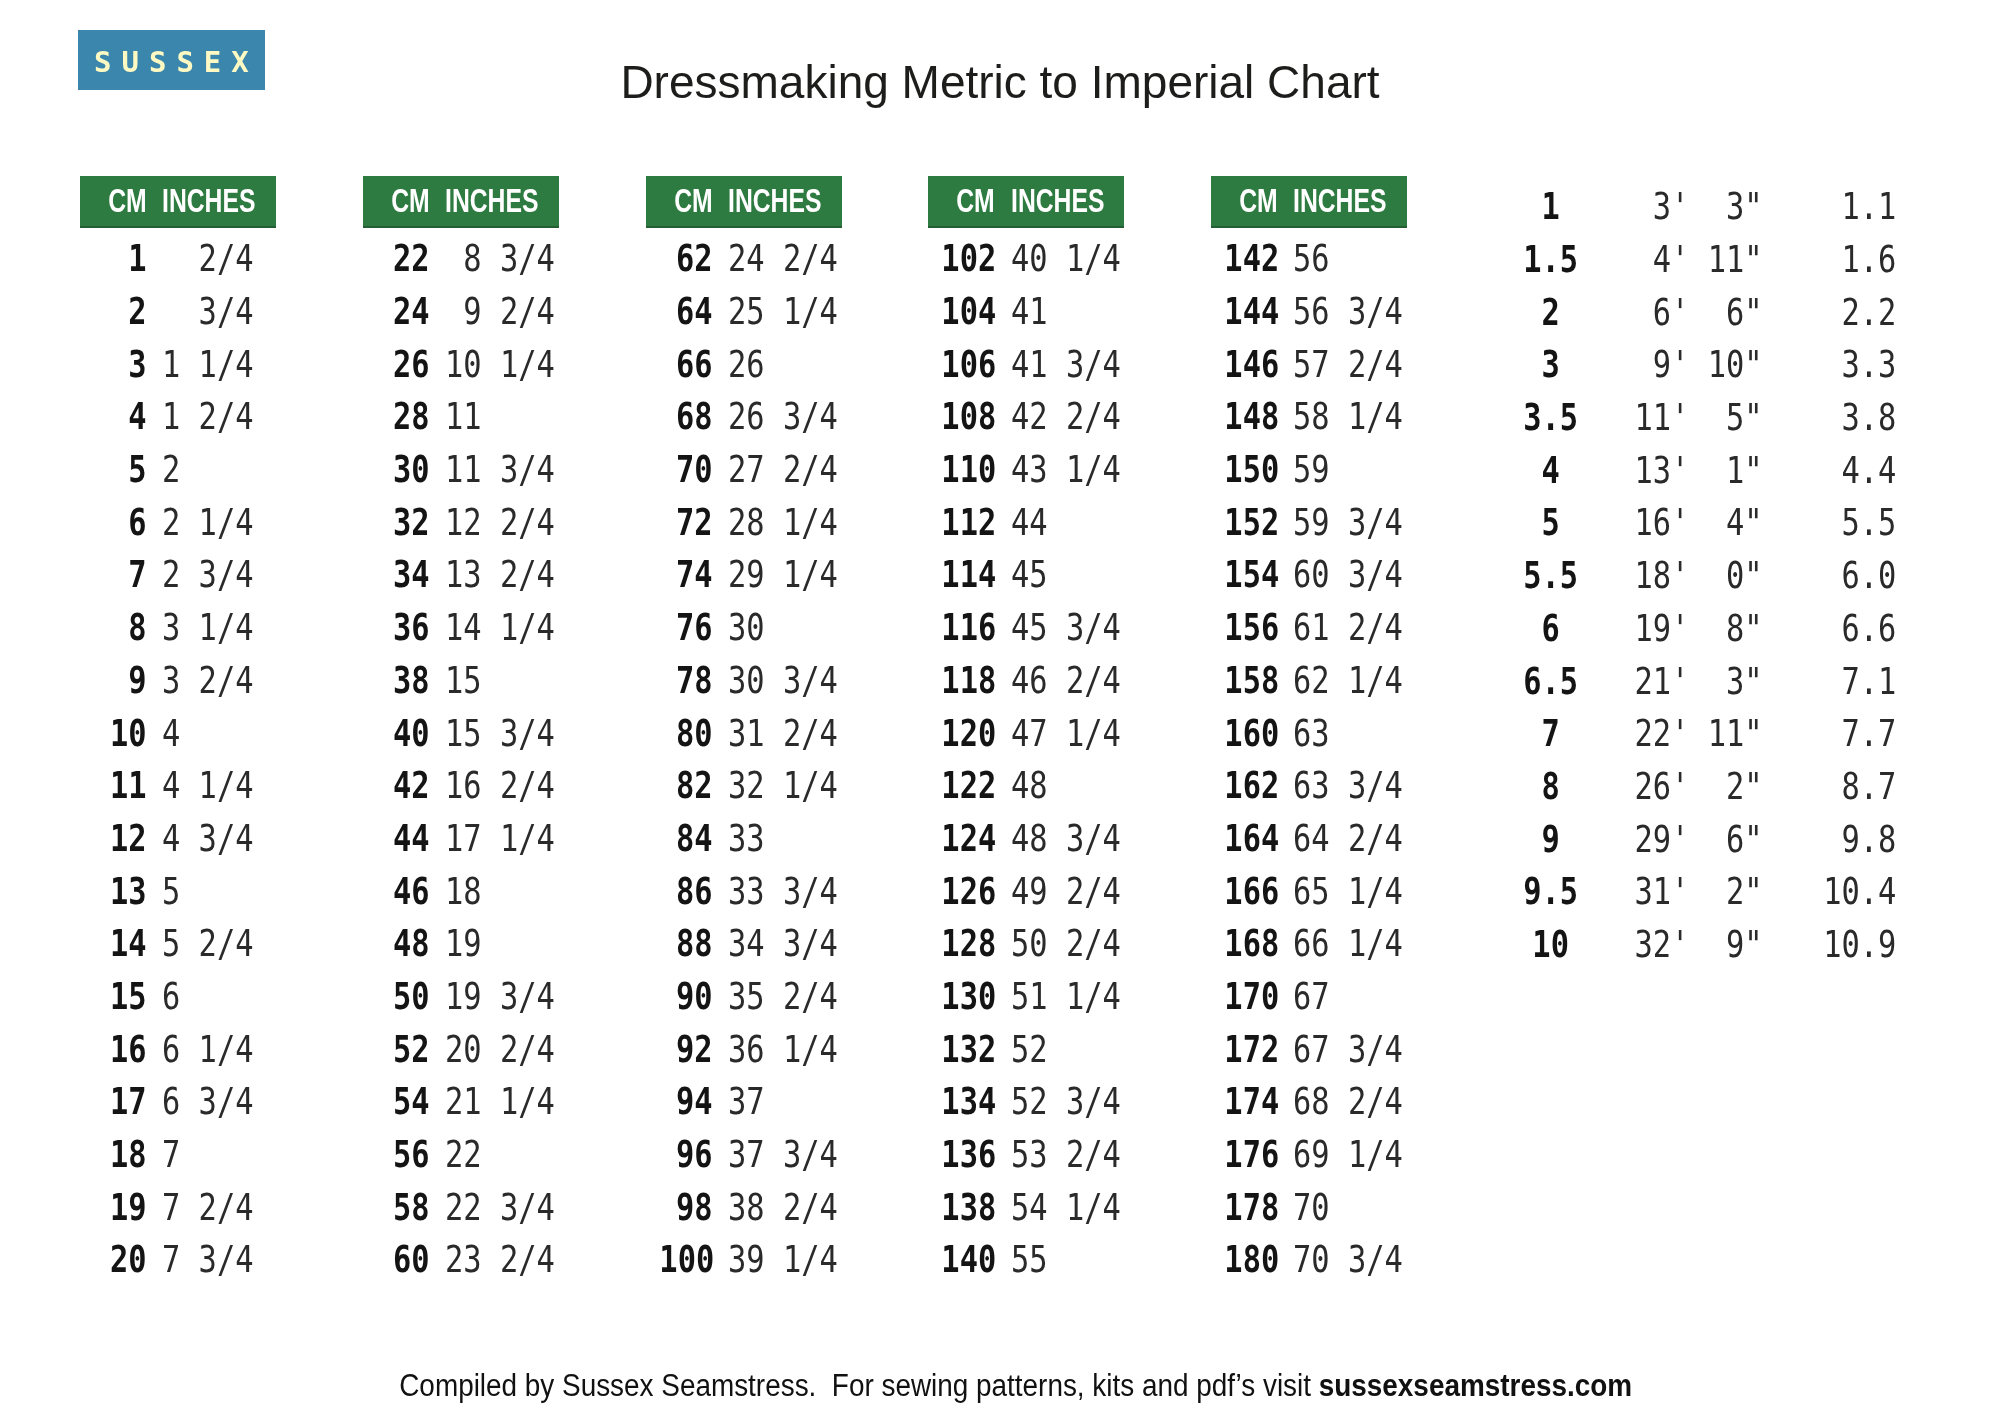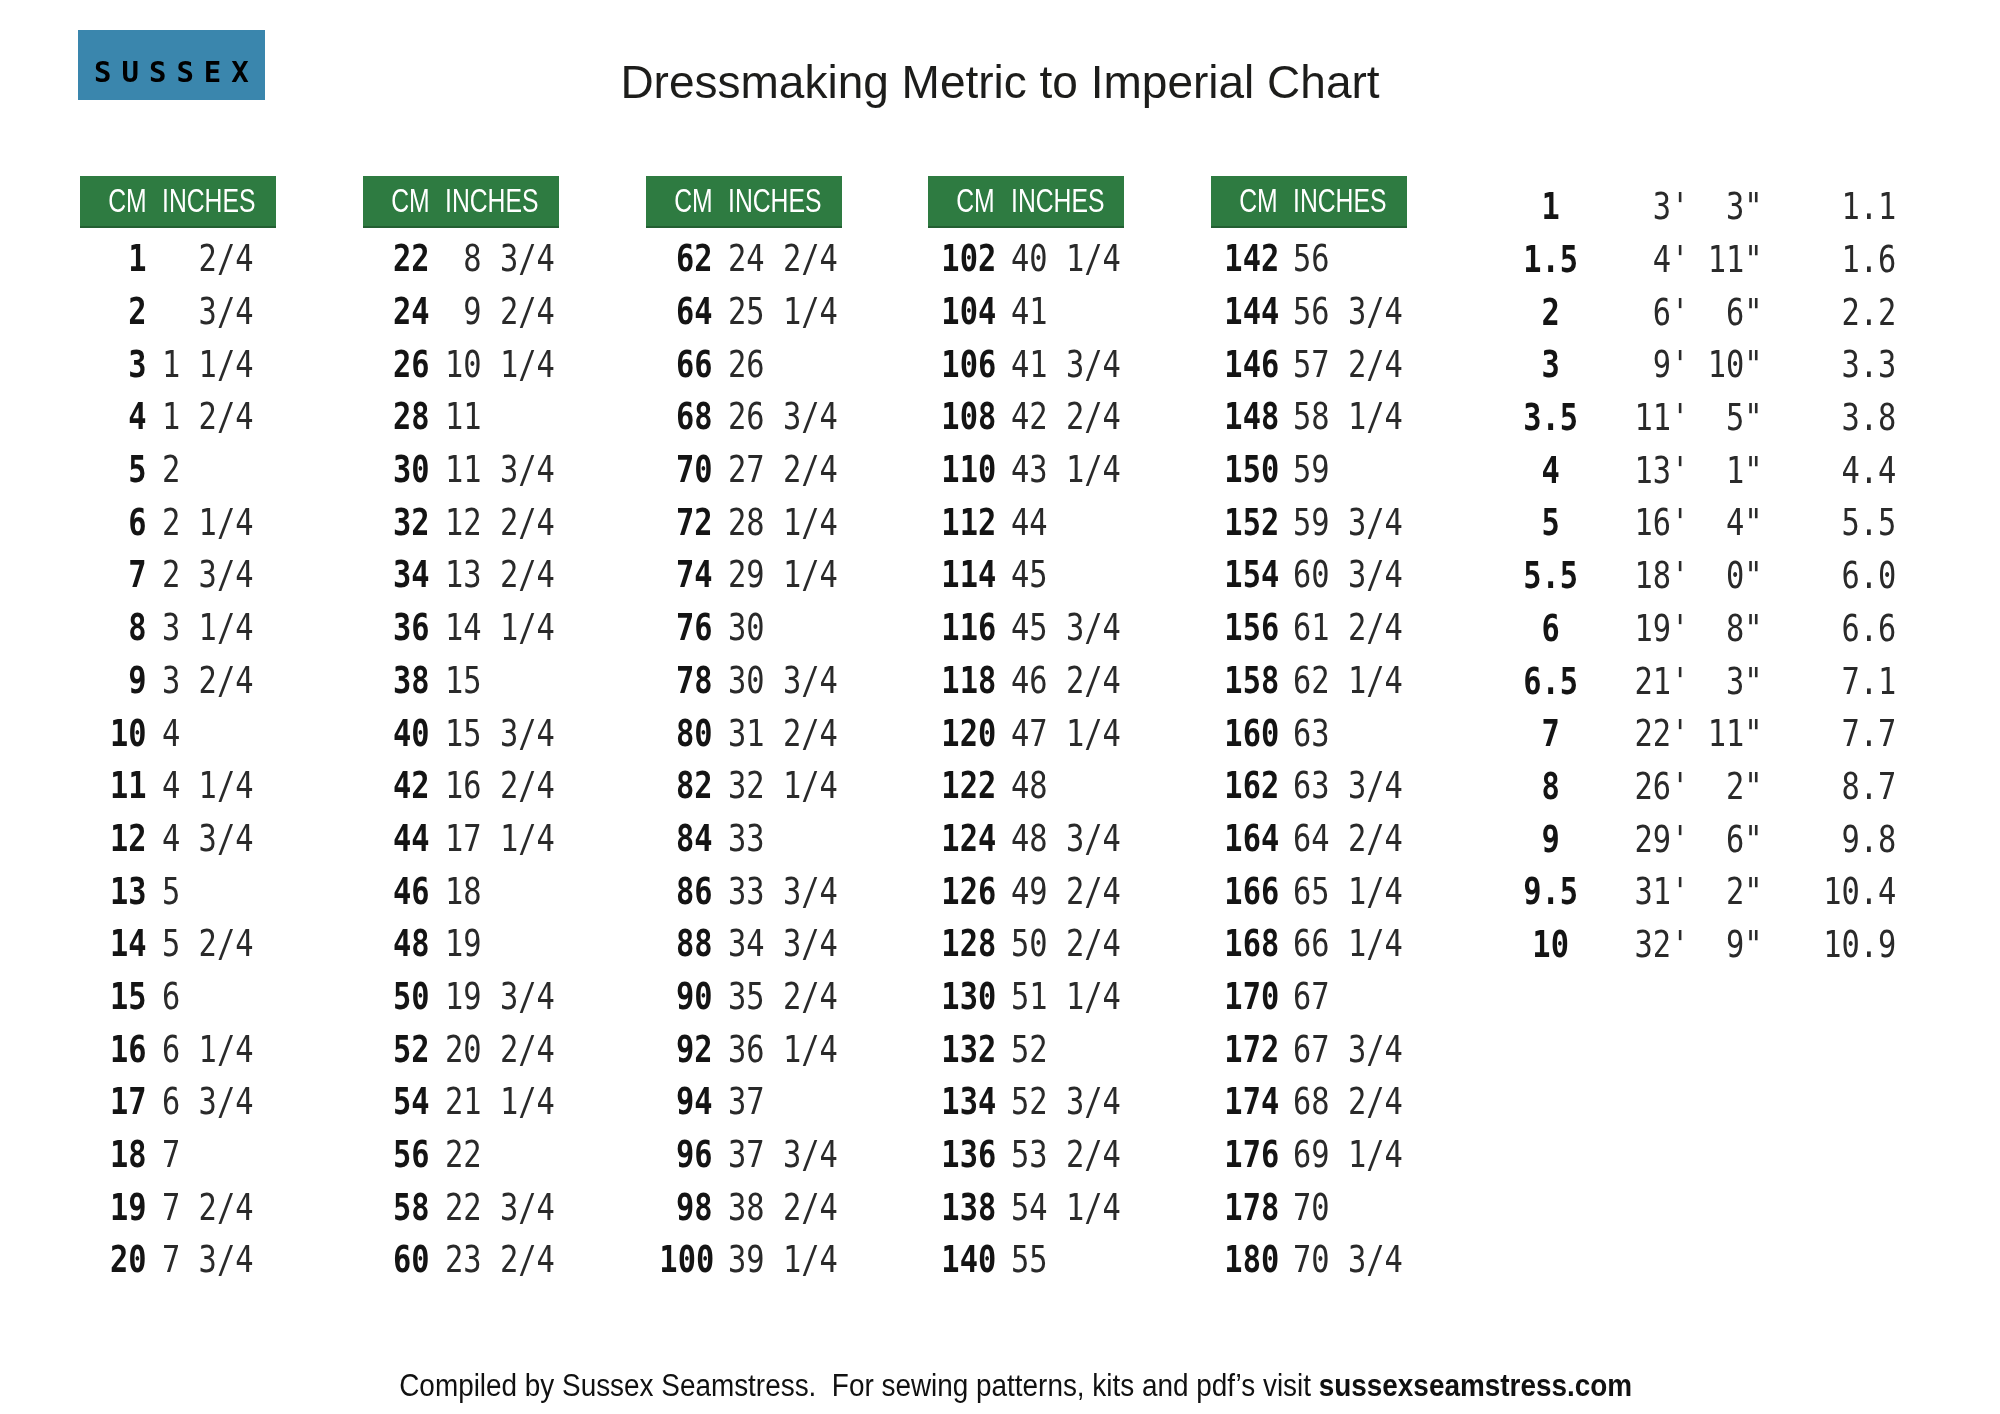--- a/index.html
+++ b/index.html
@@ -3,36 +3,36 @@
 <meta charset="utf-8">
 <style>
   html,body{margin:0;padding:0;}
   body{
     width:2000px;height:1414px;background:#ffffff;position:relative;overflow:hidden;
     font-family:"Liberation Sans",sans-serif;color:#1a1a1a;
   }
   
   .logo{position:absolute;left:78px;top:30px;}
   .logo-line{
-    display:table;background:#3a86ad;color:#000000;
+    display:table;background:#3a86ad;color:#fef9c3;
     font-family:"DejaVu Sans Mono",monospace;font-size:29px;font-weight:bold;
-    letter-spacing:10px;line-height:34px;padding:25px 6px 11px 16px;margin-bottom:4px;
+    letter-spacing:10px;line-height:34px;padding:15px 6px 11px 16px;margin-bottom:4px;
   }
   
   .title{
     position:absolute;top:55px;left:0;right:0;text-align:center;
     font-size:46px;font-weight:normal;color:#1d1d1b;letter-spacing:0px;
   }
   
   .tables{position:absolute;top:176px;left:80px;right:70px;display:flex;justify-content:space-between;}
   .table{width:196px;}
   .table.metres{width:436px;}
   .thead{
     height:50px;background:#2e7b41;border-bottom:2px solid #235f32;
-    color:#ffffff;display:flex;align-items:center;font-size:33px;font-weight:normal;
+    color:#ffffff;display:flex;align-items:center;font-size:33px;font-weight:bold;
   }
   .thead span{display:block;transform:scaleX(0.75);white-space:pre;}
   .hc{width:34%;text-align:right;transform-origin:right center;}
   .hi{width:58%;margin-left:8%;text-align:left;transform-origin:left center;}
   .hm{width:26%;text-align:left;transform-origin:left center;padding-left:6px;box-sizing:border-box;}
   .hf{width:42%;text-align:center;transform-origin:center center;}
   .hy{width:32%;text-align:right;transform-origin:right center;padding-right:10px;box-sizing:border-box;}
   .tbody{margin-top:4px;}
   .trow{
     height:52.7px;display:flex;align-items:center;

